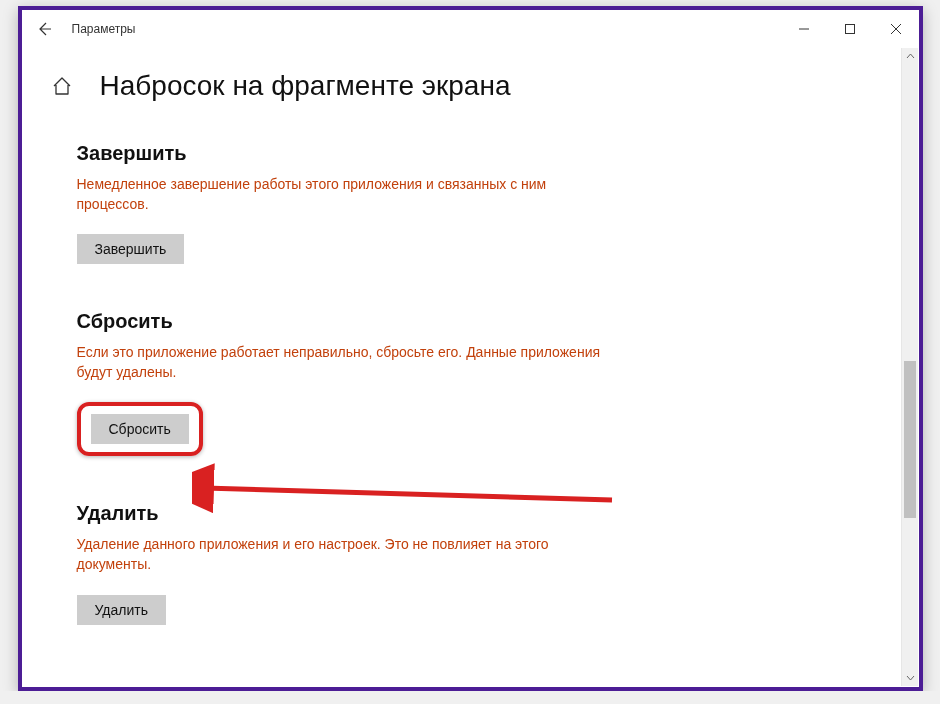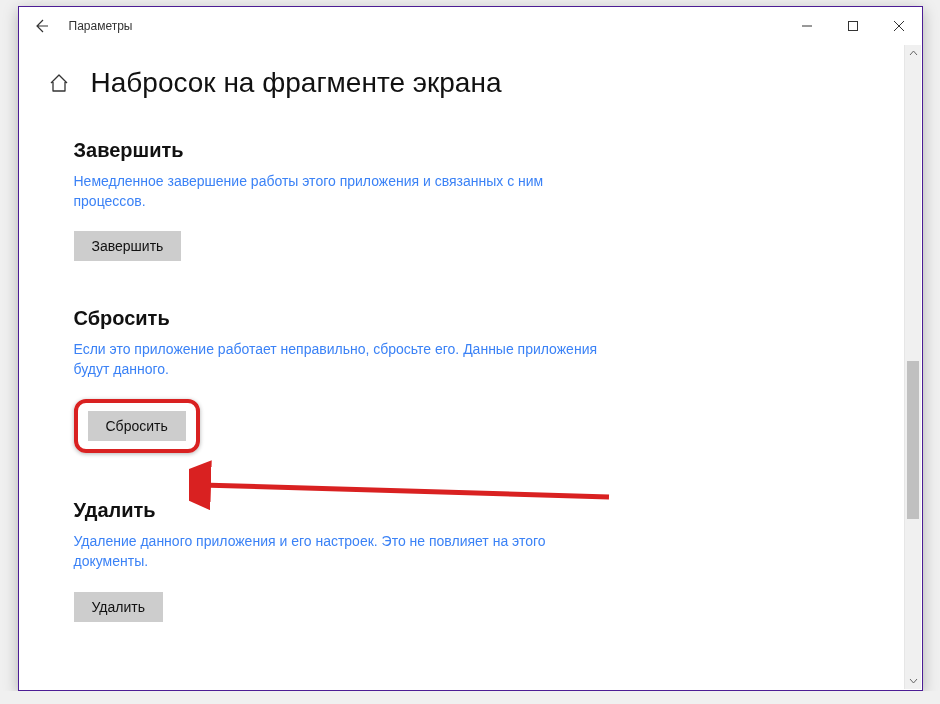--- a/index.html
+++ b/index.html
@@ -7,21 +7,21 @@
       font-family: "Segoe UI", Tahoma, sans-serif;
       background: #f0f0f0;
       display: flex;
       align-items: flex-start;
       justify-content: center;
     }
     .window {
       width: 905px;
       height: 685px;
       background: #ffffff;
-      border: 1px solid #4c1d95;
+      border: 4px solid #4c1d95;
       box-shadow: 0 4px 14px rgba(0,0,0,0.25);
       position: relative;
       margin-top: 6px;
       overflow: hidden;
     }
     .titlebar {
       height: 38px;
       display: flex;
       align-items: center;
       background: #ffffff;
@@ -60,21 +60,21 @@
       height: calc(100% - 38px);
       overflow: hidden;
       position: relative;
     }
     .content-inner {
       max-width: 610px;
     }
     .page-header {
       display: flex;
       align-items: center;
-      gap: 22px;
+      gap: 28px;
       margin-bottom: 40px;
       margin-top: 12px;
     }
     .home-icon {
       flex: 0 0 auto;
       display: flex;
       align-items: center;
       justify-content: center;
     }
     .page-title {
@@ -87,21 +87,21 @@
       margin-left: 25px;
     }
     .section-title {
       font-size: 20px;
       font-weight: 600;
       color: #111;
       margin-bottom: 10px;
     }
     .section-desc {
       font-size: 14px;
-      color: #3b82f6;
+      color: #c2410c;
       line-height: 1.4;
       max-width: 540px;
       margin-bottom: 20px;
     }
     .btn {
       display: inline-block;
       background: #cdcdcd;
       border: none;
       padding: 7px 18px;
       font-size: 14px;
@@ -198,21 +198,21 @@
       </div>
 
       <div class="section">
         <div class="section-title">Завершить</div>
         <div class="section-desc">Немедленное завершение работы этого приложения и связанных с ним процессов.</div>
         <button class="btn">Завершить</button>
       </div>
 
       <div class="section">
         <div class="section-title">Сбросить</div>
-        <div class="section-desc">Если это приложение работает неправильно, сбросьте его. Данные приложения будут данного.</div>
+        <div class="section-desc">Если это приложение работает неправильно, сбросьте его. Данные приложения будут удалены.</div>
         <span class="highlight-wrap">
           <button class="btn">Сбросить</button>
         </span>
       </div>
 
       <div class="section" style="margin-bottom:8px;">
         <div class="section-title">Удалить</div>
         <div class="section-desc">Удаление данного приложения и его настроек. Это не повлияет на этого документы.</div>
         <button class="btn">Удалить</button>
       </div>

